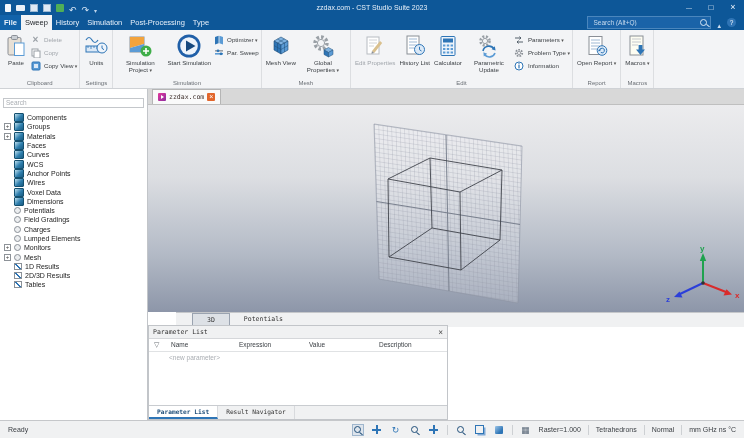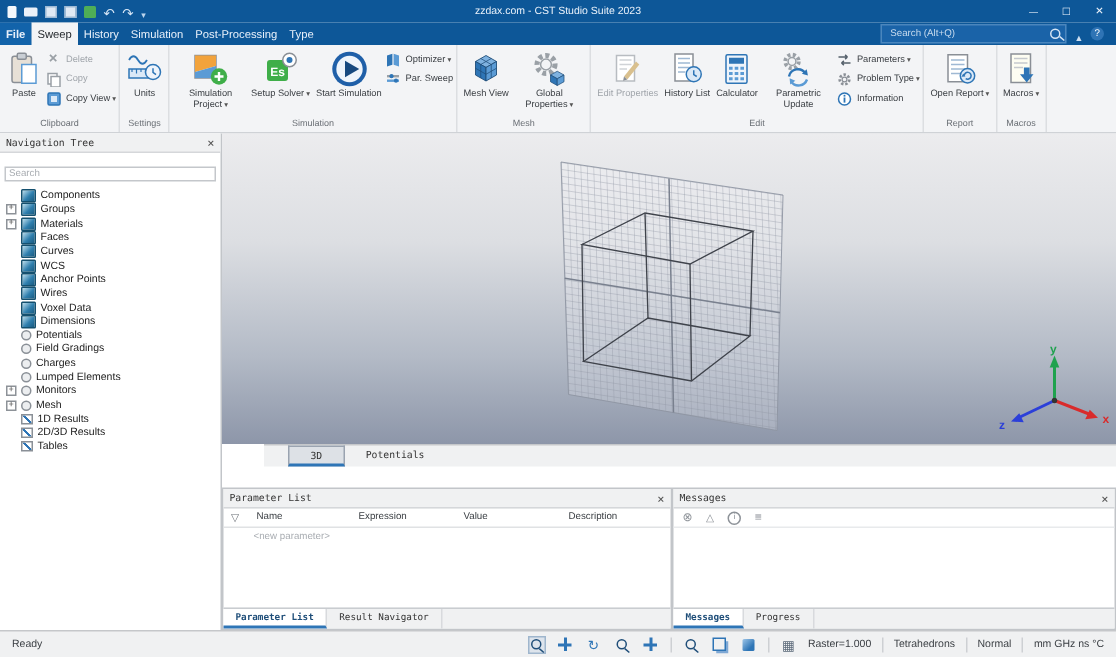--- a/index.html
+++ b/index.html
@@ -238,31 +238,20 @@
                 <polygon points="3,3 17,3 17,10 3,14" fill="#f2a33c"></polygon>
                 <polygon points="3,14 17,10 17,18 3,18" fill="#5b9bd5"></polygon>
                 <circle cx="19" cy="17" r="5.5" fill="#3fae49"></circle>
                 <path d="M19 14 v6 M16 17 h6" stroke="#fff" stroke-width="1.6"></path>
               </svg>
           </div>
           <div class="blabel drop">Simulation Project</div>
         </div>
         <div class="bigbtn">
           <div class="bicon">
-            <svg width="24" height="24" viewBox="0 0 24 24">
-                <rect x="3" y="6" width="14" height="14" rx="2" fill="#3fae49"></rect>
-                <text x="10" y="16.5" font-size="8" fill="#fff" text-anchor="middle" font-family="Liberation Sans,sans-serif" font-weight="bold">Es</text>
-                <circle cx="18" cy="6" r="4.5" fill="#fff" stroke="#8a8f96"></circle>
-                <circle cx="18" cy="6" r="2" fill="#2e75b6"></circle>
-              </svg>
-          </div>
-          <div class="blabel drop">Setup Solver</div>
-        </div>
-        <div class="bigbtn">
-          <div class="bicon">
             <svg width="26" height="26" viewBox="0 0 26 26">
                 <circle cx="13" cy="13" r="11.5" fill="#1f5fa8"></circle>
                 <circle cx="13" cy="13" r="8.8" fill="#eef4fb"></circle>
                 <polygon points="10,7.5 19.5,13 10,18.5" fill="#17497f"></polygon>
               </svg>
           </div>
           <div class="blabel">Start Simulation</div>
         </div>
         <div class="smallcol">
           <div class="smallbtn">
@@ -440,24 +429,20 @@
           </div>
           <div class="blabel drop">Macros</div>
         </div>
       </div>
       <div class="rlabel">Macros</div>
     </div>
 
   </div>
 
   <div id="navpanel">
-    <div class="panelhead">
-      <span class="ttl">Navigation Tree</span>
-      <span class="phx"></span>
-    </div>
     <div class="navsearch">
       <input type="text" placeholder="Search" style="">
     </div>
     <div class="tree">
       <div class="trow">
           <span class="texp"></span>
           <span class="tico ic-cube"></span>
           <span class="tlabel">Components</span>
         </div>
       <div class="trow">
@@ -547,20 +532,27 @@
         </div>
       <div class="trow">
           <span class="texp"></span>
           <span class="tico ic-chart"></span>
           <span class="tlabel">Tables</span>
         </div>
     </div>
   </div>
 
   <div id="docarea">
+    <div class="doctabs">
+      <div class="doctab">
+        <span class="cst-ico"></span>
+        <span class="dlabel">zzdax.com</span>
+        <span class="doctab-close"></span>
+      </div>
+    </div>
     <div id="viewport">
       <svg width="596" height="207" viewBox="0 0 596 207">
         <defs>
           <pattern id="gridp" width="4.3" height="4.6" patternUnits="userSpaceOnUse" patternTransform="matrix(1,0.1486,0.0323,1,226,19)">
             <path d="M0 0 H4.3 M0 0 V4.6" stroke="#8d94a2" stroke-width="0.45" fill="none"></path>
           </pattern>
         </defs>
 
         <g>
           <polygon points="226,19 374,41 370,198 231,174" fill="rgba(252,252,254,0.22)"></polygon>
@@ -608,37 +600,20 @@
       <span style="left:230px">Description</span>
     </div>
     <div class="newparam">&lt;new parameter&gt;</div>
     <div class="pfill"></div>
     <div class="ptabs">
       <span class="ptab active">Parameter List</span>
       <span class="ptab">Result Navigator</span>
     </div>
   </div>
 
-  <div id="msgpanel" class="bpanel">
-    <div class="panelhead">
-      <span class="ttl">Messages</span>
-      <span class="phx"></span>
-    </div>
-    <div class="msg-toolbar">
-      <span class="mt-ico mt-err"></span>
-      <span class="mt-ico mt-warn"></span>
-      <span class="mt-ico mt-info"></span>
-      <span class="mt-ico mt-list"></span>
-    </div>
-    <div class="pfill"></div>
-    <div class="ptabs">
-      <span class="ptab active">Messages</span>
-      <span class="ptab">Progress</span>
-    </div>
-  </div>
 
   <div id="statusbar">
     <span class="ready">Ready</span>
     <div class="sright">
       <span class="sico2 sel">
           <span class="mag-b"></span>
         </span>
       <span class="sico2">
           <span class="plus-b"></span>
         </span>

